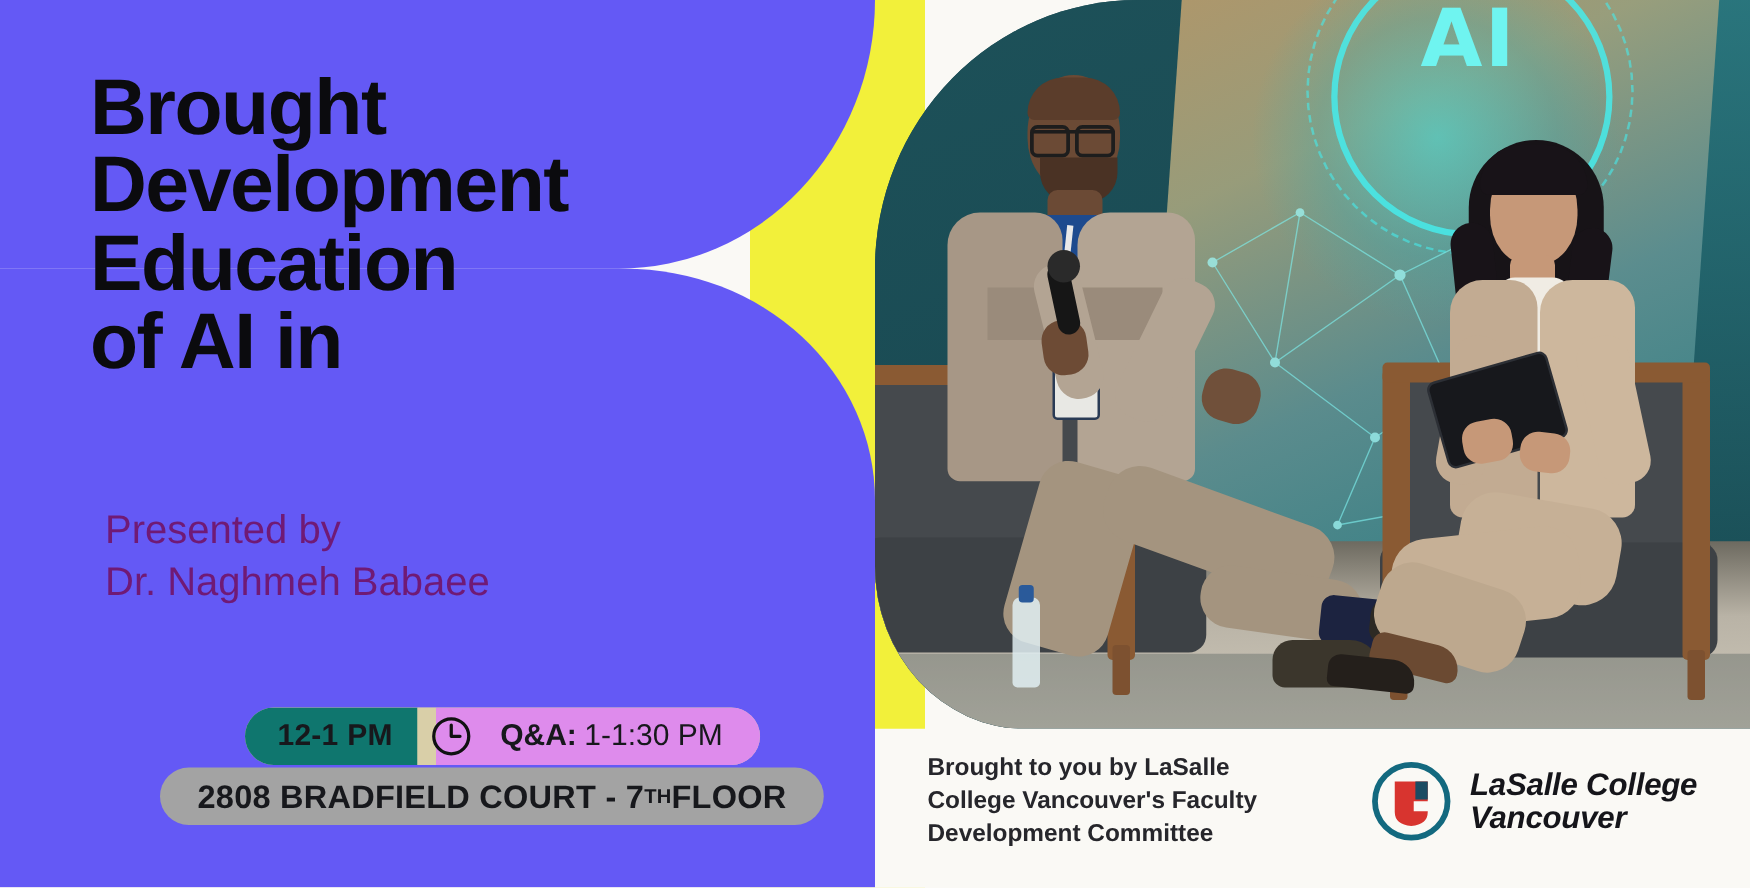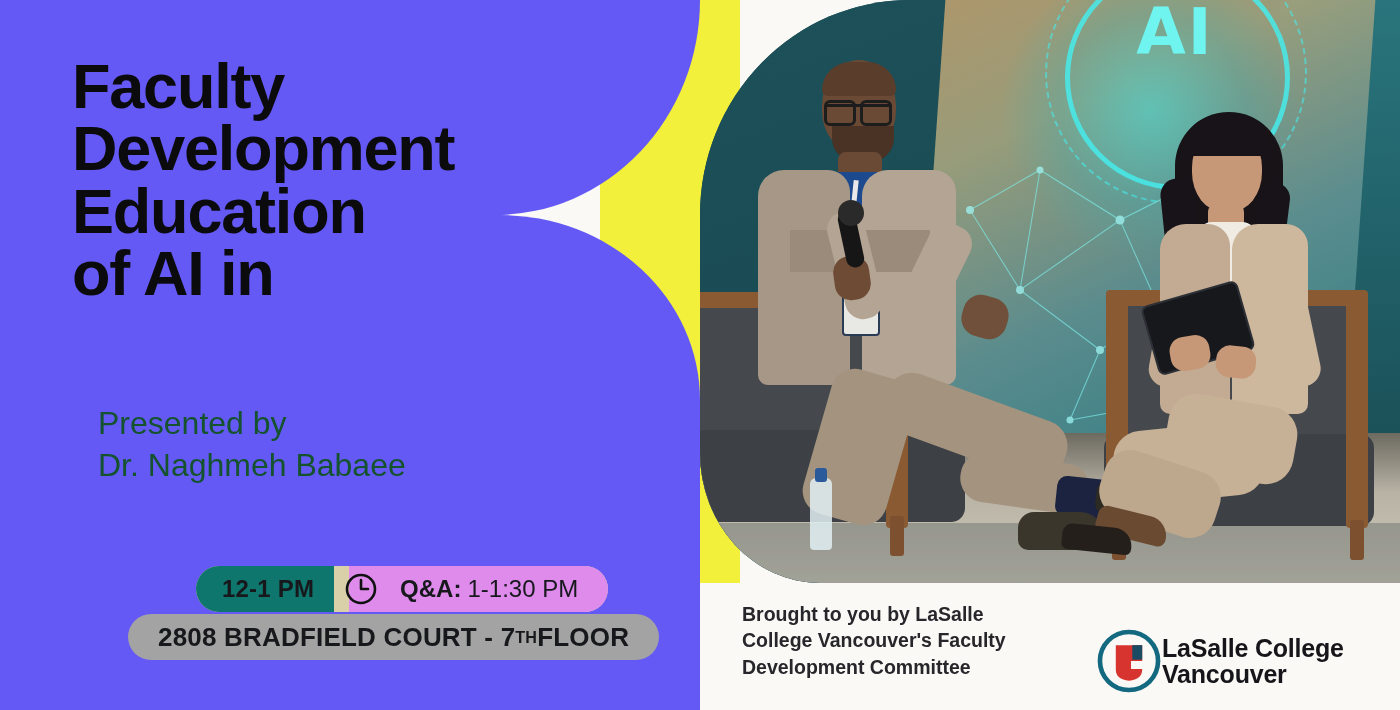--- a/index.html
+++ b/index.html
@@ -74,22 +74,22 @@
 
   
   .title{
     position:absolute;left:72px;top:55px;width:520px;
     color:#0b0b0e;font-weight:bold;font-size:63px;line-height:0.99;
     letter-spacing:-1.2px;
     font-family:"Liberation Sans", sans-serif;
   }
   .title span{display:block;}
   .presenter{
-    position:absolute;left:98px;top:403px;width:460px;
-    color:#14532d;font-size:32px;line-height:1.3;font-weight:400;
+    position:absolute;left:84px;top:403px;width:460px;
+    color:#701a75;font-size:32px;line-height:1.3;font-weight:400;
   }
   .presenter span{display:block;}
 
   
   .badge{
     position:absolute;display:flex;align-items:center;
     border-radius:40px;
     font-weight:bold;white-space:nowrap;color:#17181c;
   }
   .badge-date{
@@ -132,21 +132,21 @@
   }
 
   
   .bottom-bar{position:absolute;left:700px;top:583px;width:700px;height:127px;background:#FAF9F5;}
   .brought{
     position:absolute;left:742px;top:601px;width:290px;
     color:#26262b;font-size:19.5px;line-height:1.35;font-weight:700;
   }
   .brought span{display:block;}
 
-  .logo{position:absolute;left:1096px;top:628px;display:flex;align-items:center;}
+  .logo{position:absolute;left:1096px;top:608px;display:flex;align-items:center;gap:14px;font-style:italic;}
   .logo-mark{width:66px;height:66px;flex:0 0 66px;}
   .logo-text{color:#15151a;font-size:25px;font-weight:bold;line-height:1.04;letter-spacing:-.2px;}
   .logo-text span{display:block;}
 </style>
 </head>
 <body>
 
 <div class="canvas">
 
   <div class="yellow-band"></div>
@@ -295,21 +295,21 @@
     <div class="logo-text">
       <span>LaSalle College</span>
       <span>Vancouver</span>
     </div>
   </div>
 
   <div class="purple-top"></div>
   <div class="purple-bottom"></div>
 
   <div class="title">
-    <span>Faculty</span>
+    <span>Brought</span>
     <span>Development</span>
     <span>Education</span>
     <span>of AI in</span>
   </div>
 
   <div class="presenter">
     <span>Presented by</span>
     <span>Dr. Naghmeh Babaee</span>
   </div>
 

